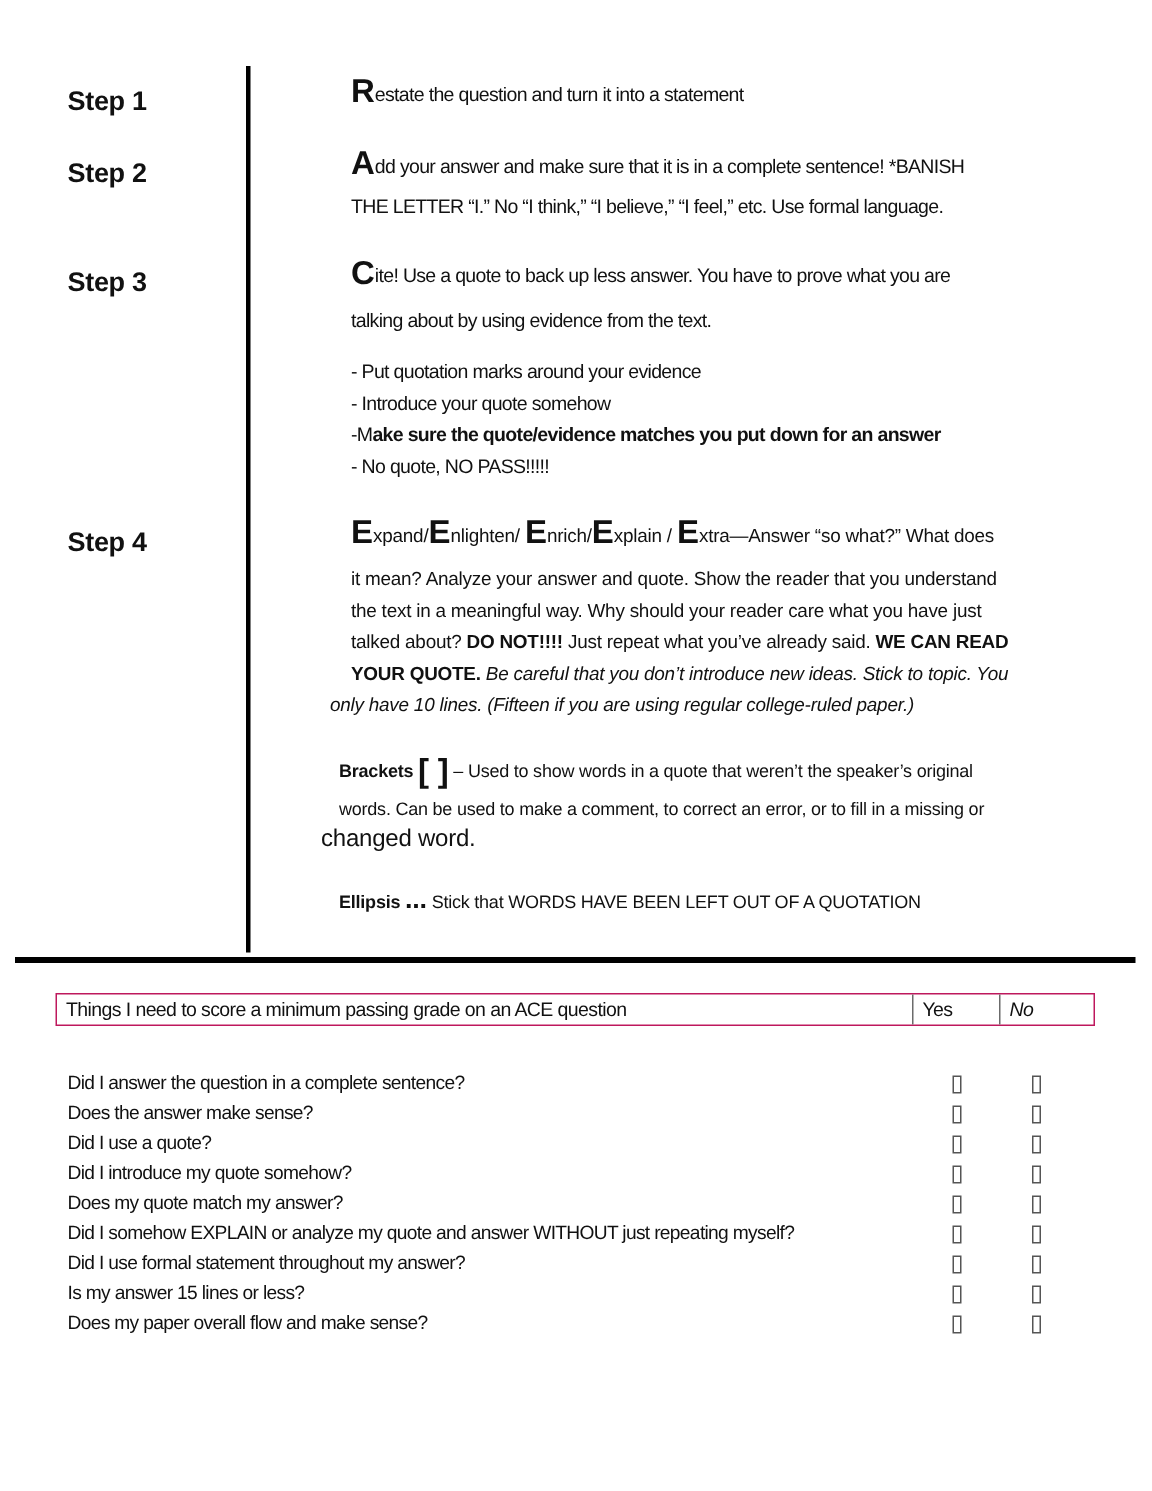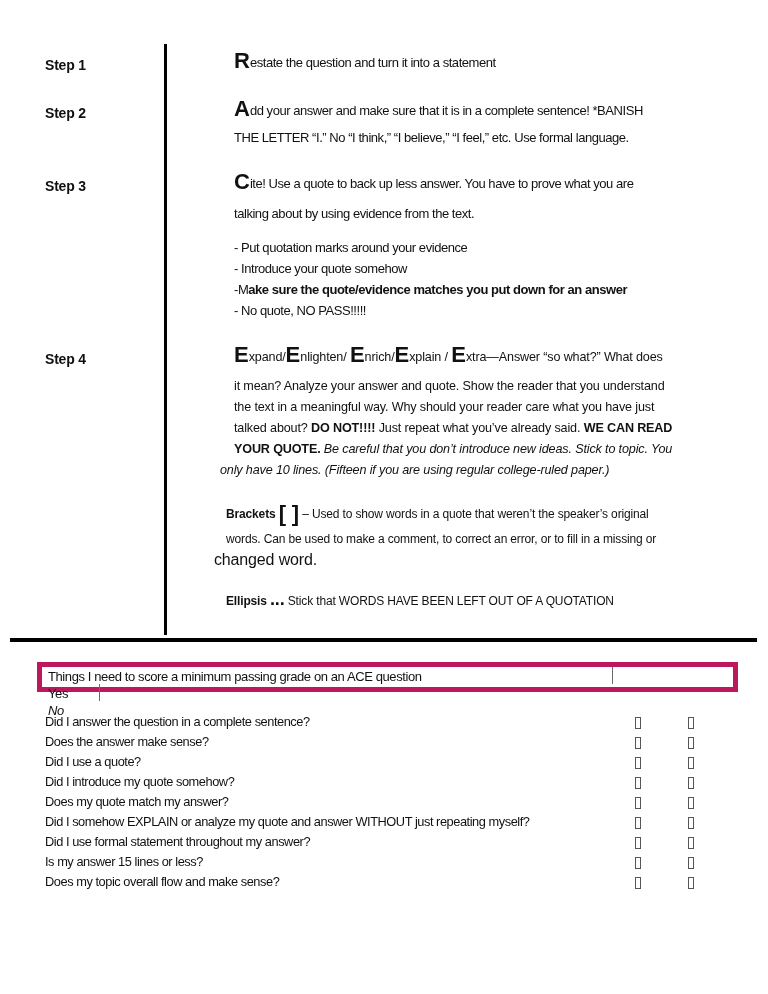--- a/index.html
+++ b/index.html
@@ -1,26 +1,26 @@
 <!DOCTYPE html>
 <html><head>
 <meta charset="utf-8">
 <style>
   html, body { margin: 0; padding: 0; background: #ffffff; }
   body { width: 768px; height: 994px; position: relative; overflow: hidden;
          font-family: "Liberation Sans Narrow", "Liberation Sans", sans-serif; color: #111; }
   .abs { position: absolute; white-space: nowrap; }
-  .step-label { font-weight: bold; font-size: 14px; left: 45px; letter-spacing: -0.2px; }
+  .step-label { font-weight: bold; font-size: 18px; left: 45px; letter-spacing: -0.2px; }
   .cond { font-size: 13px; letter-spacing: -0.45px; }
   .body-txt { font-size: 12.6px; letter-spacing: -0.15px; }
   .cap { font-weight: bold; font-size: 22px; letter-spacing: 0; vertical-align: -1px; line-height: 10px; }
   .vline { position: absolute; left: 164px; top: 44px; width: 3px; height: 591px; background: #000; }
   .hline { position: absolute; left: 10px; top: 638px; width: 747px; height: 4px; background: #000; }
   .tbl { position: absolute; left: 37px; top: 662px; width: 691px; height: 20px;
-         border: 5px solid #be185d; display: flex; font-size: 13px; letter-spacing: -0.4px; flex-direction: column; }
+         border: 1px solid #be185d; display: flex; font-size: 13px; letter-spacing: -0.4px; }
   .tbl .c1 { width: 571px; border-right: 1px solid #6b6b6b; padding: 2px 0 0 6px; box-sizing: border-box; }
   .tbl .c2 { width: 58px; border-right: 1px solid #6b6b6b; padding: 2px 0 0 6px; box-sizing: border-box; }
   .tbl .c3 { flex: 1; padding: 2px 0 0 6px; box-sizing: border-box; font-style: italic; }
   .q { position: absolute; left: 45px; font-size: 12.8px; letter-spacing: -0.45px; white-space: nowrap; }
   .box { position: absolute; width: 4px; height: 10px; border: 1px solid #555; }
   .bracket { font-size: 22px; font-weight: bold; vertical-align: -3px; line-height: 10px; }
   .dots { font-size: 18px; font-weight: bold; line-height: 10px; }
 </style>
 </head>
 <body>
@@ -86,21 +86,21 @@
 </div>
 
 <div class="q" style="top:714px">Did I answer the question in a complete sentence?</div>
 <div class="q" style="top:734px">Does the answer make sense?</div>
 <div class="q" style="top:754px">Did I use a quote?</div>
 <div class="q" style="top:774px">Did I introduce my quote somehow?</div>
 <div class="q" style="top:794px">Does my quote match my answer?</div>
 <div class="q" style="top:814px">Did I somehow EXPLAIN or analyze my quote and answer WITHOUT just repeating myself?</div>
 <div class="q" style="top:834px">Did I use formal statement throughout my answer?</div>
 <div class="q" style="top:854px">Is my answer 15 lines or less?</div>
-<div class="q" style="top:874px">Does my topic overall flow and make sense?</div>
+<div class="q" style="top:874px">Does my paper overall flow and make sense?</div>
 
 <div class="box" style="left:635px; top:717px"></div>
 <div class="box" style="left:635px; top:737px"></div>
 <div class="box" style="left:635px; top:757px"></div>
 <div class="box" style="left:635px; top:777px"></div>
 <div class="box" style="left:635px; top:797px"></div>
 <div class="box" style="left:635px; top:817px"></div>
 <div class="box" style="left:635px; top:837px"></div>
 <div class="box" style="left:635px; top:857px"></div>
 <div class="box" style="left:635px; top:877px"></div>

